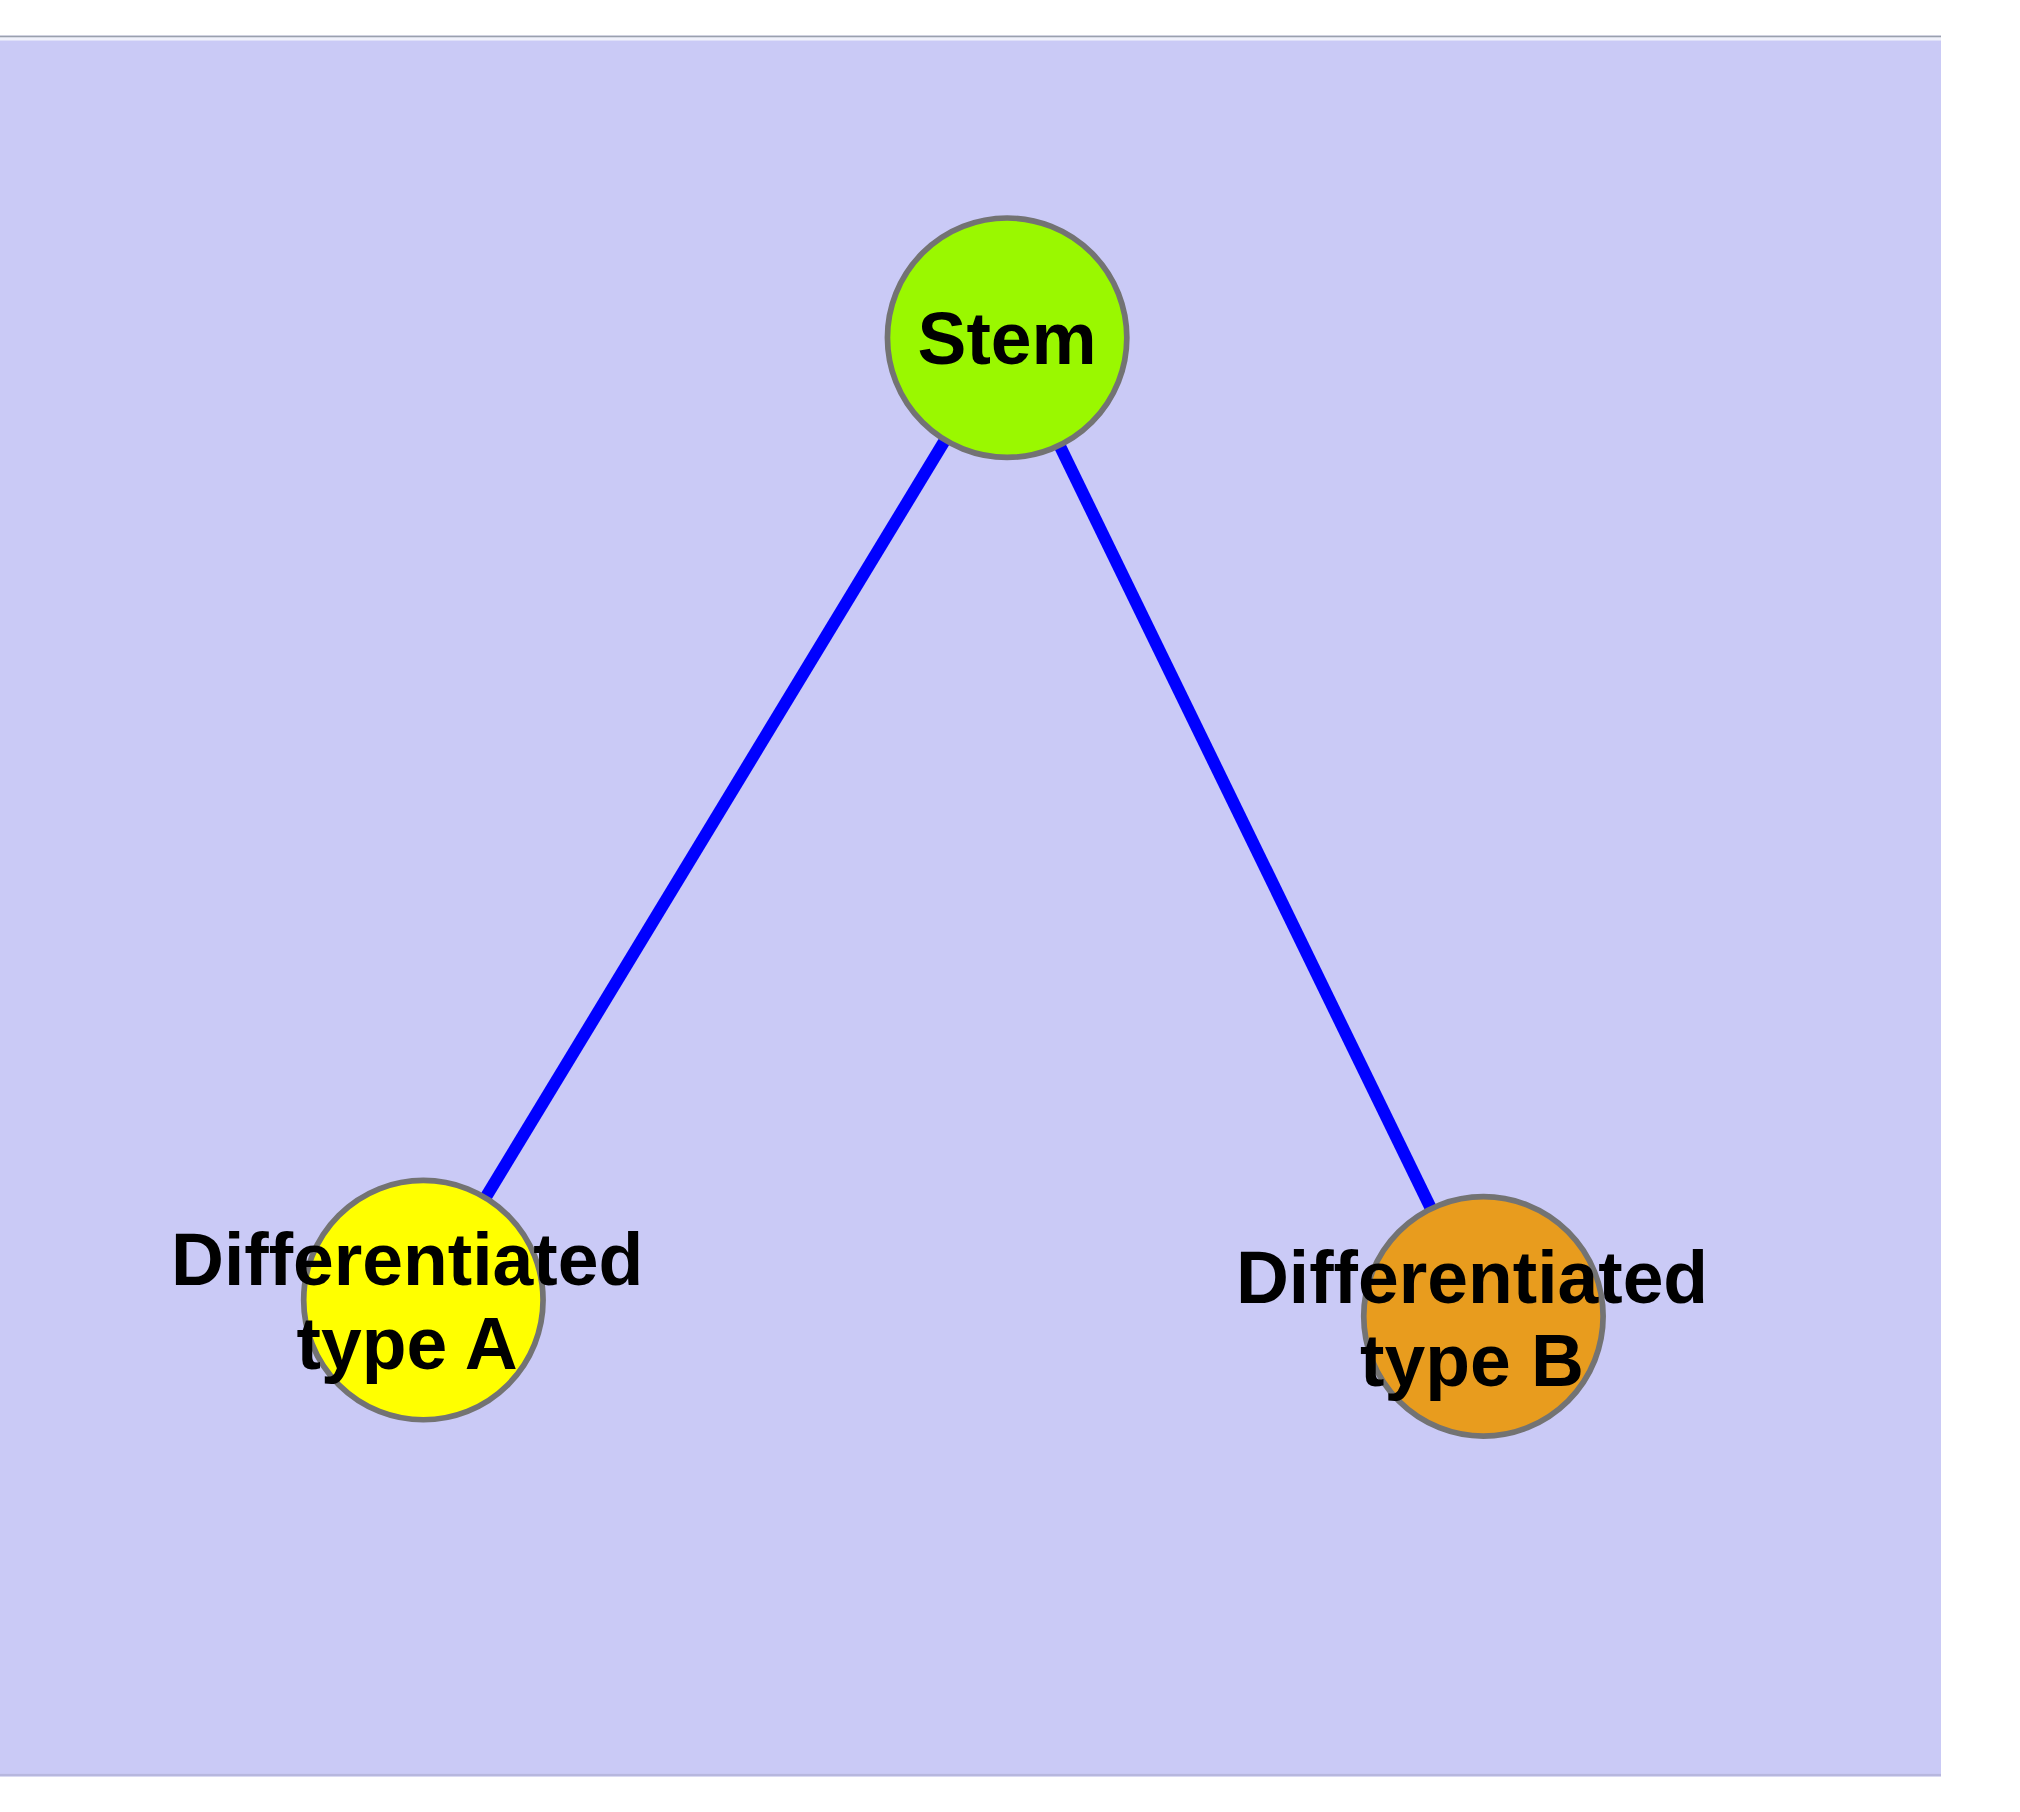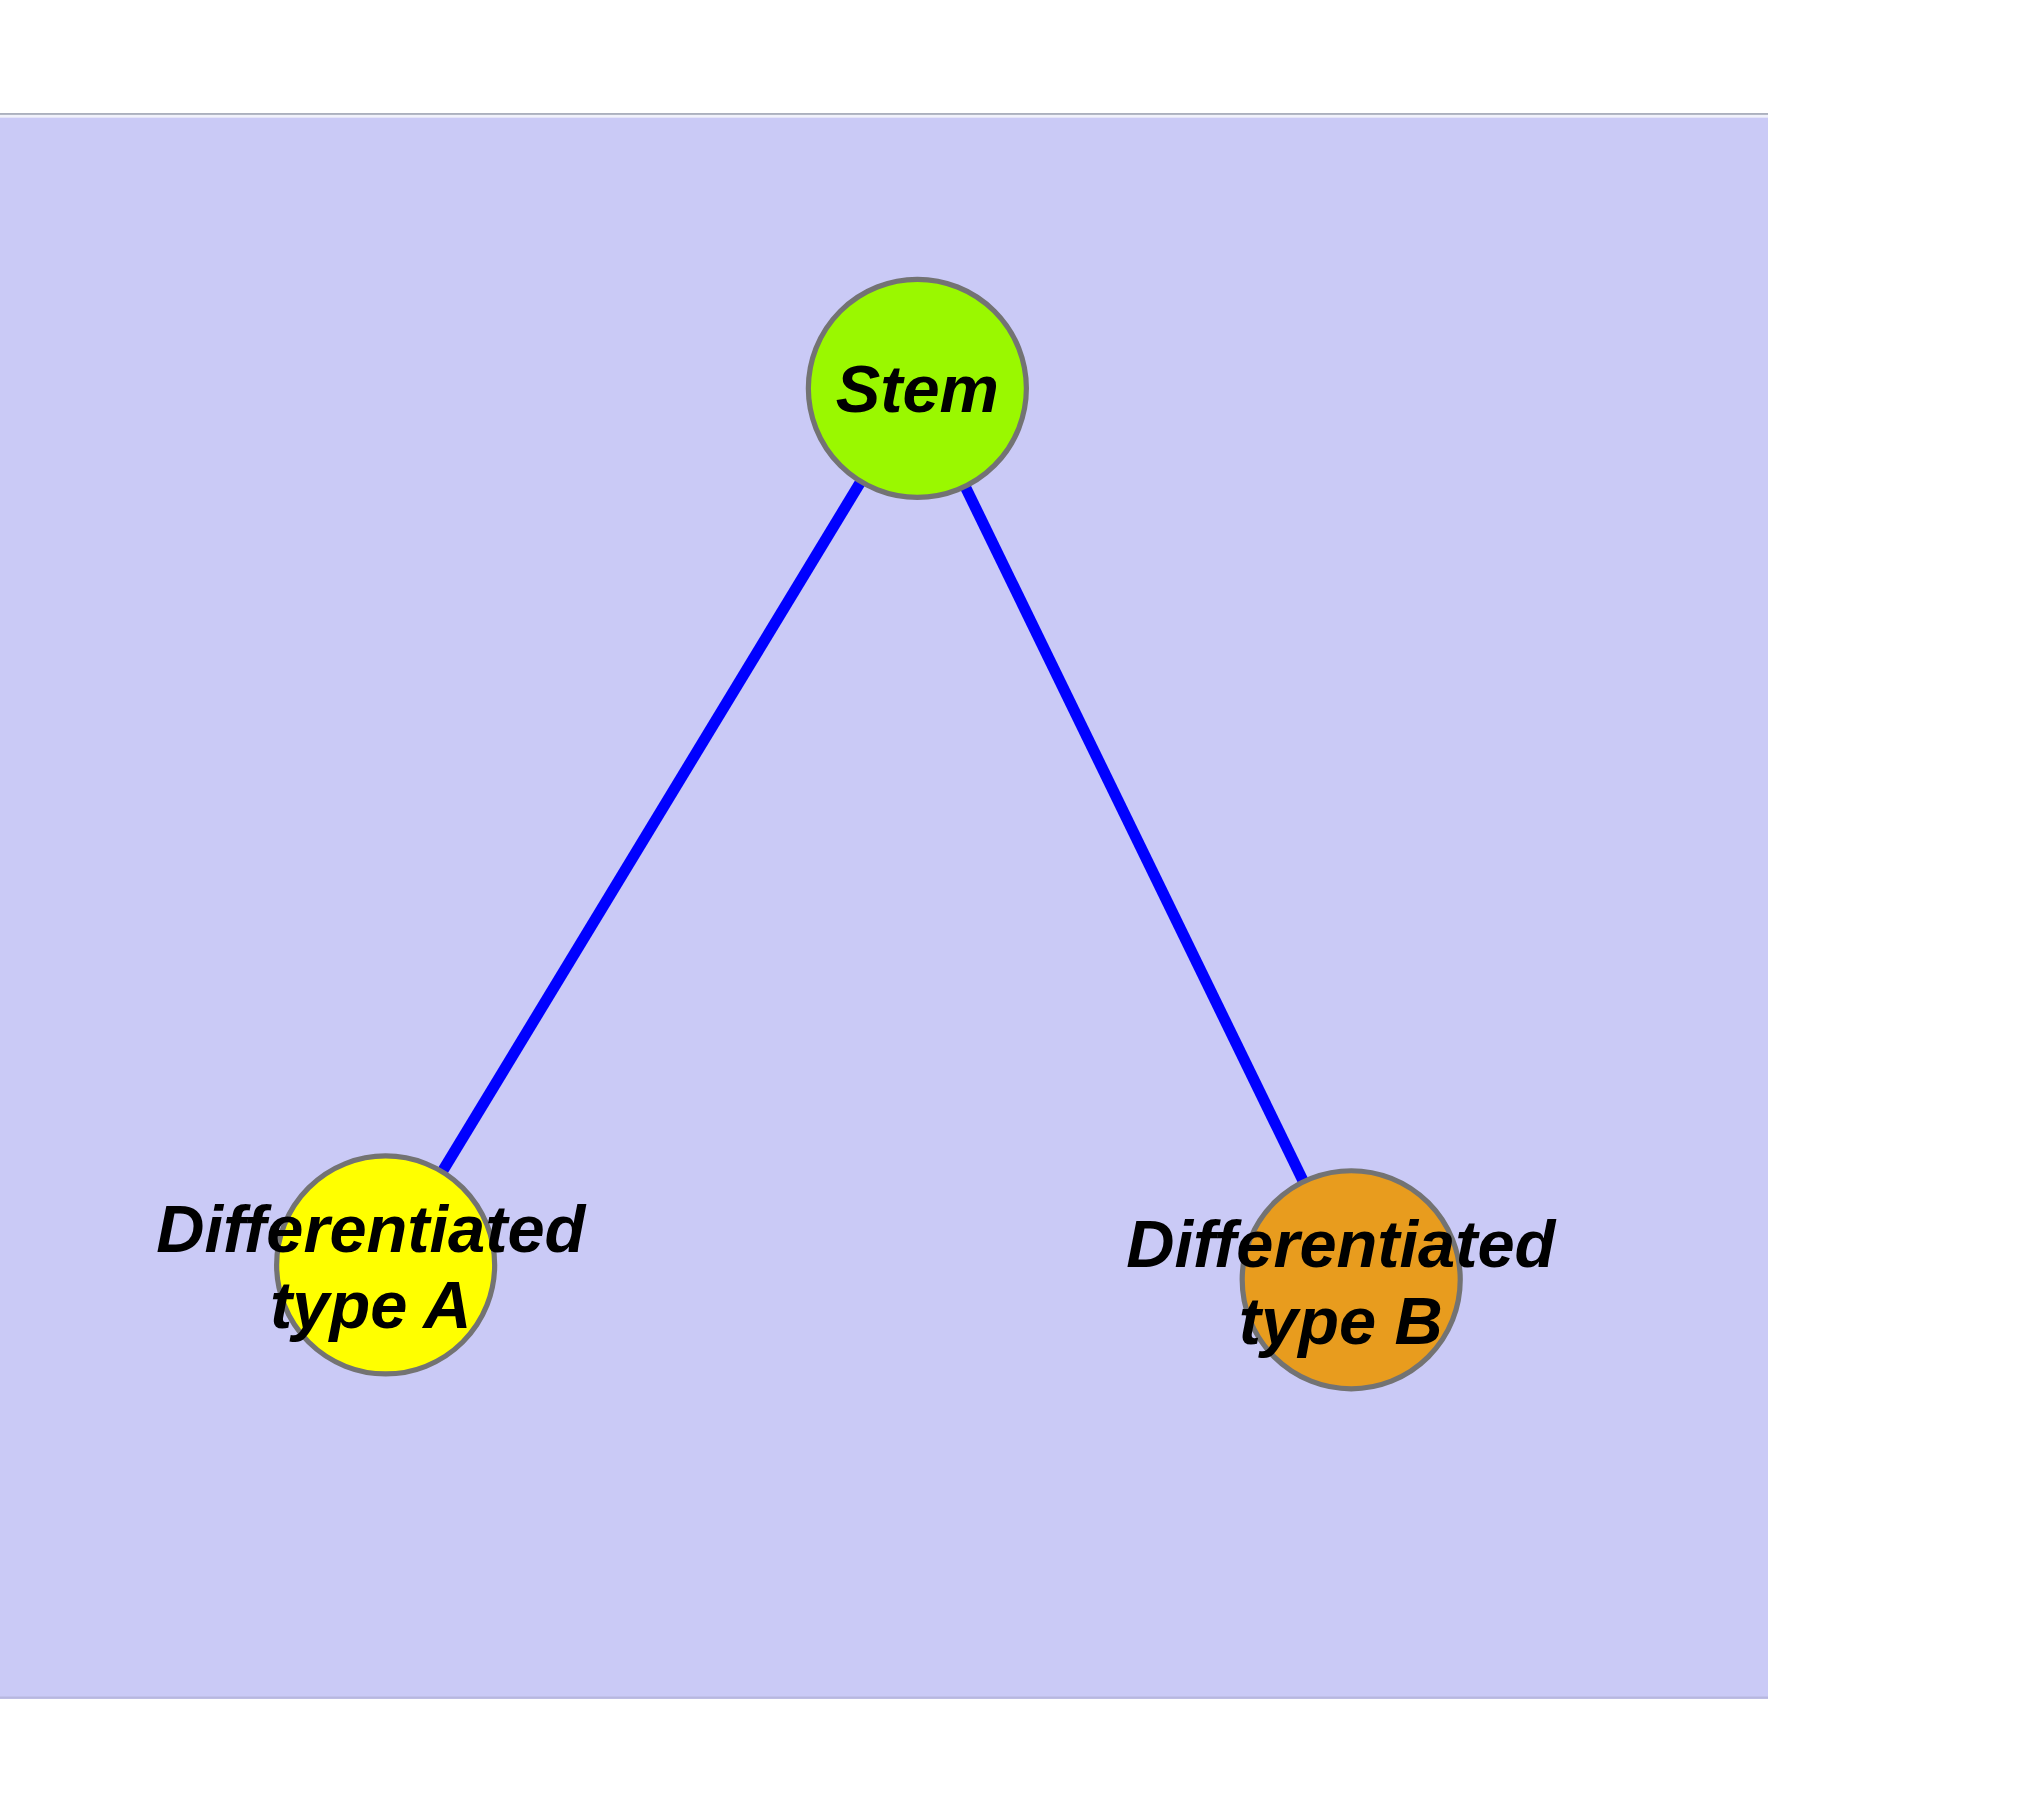--- a/index.html
+++ b/index.html
@@ -2,25 +2,24 @@
 <html style="font-size:13.6px"><head>
 <meta charset="utf-8">
 <style>
   html, body {
     margin: 0;
     padding: 0;
     background: #ffffff;
   }
   .canvas {
     position: relative;
-    width: 1768px;
+    width: 1941px;
     height: 1812px;
     overflow: hidden;
     font-family: "Liberation Sans", sans-serif;
-    font-style: italic;
   }
   svg {
     display: block;
     width: 100%;
     height: 100%;
   }
   .edge {
     stroke-width: 15px;
     fill: none;
   }

